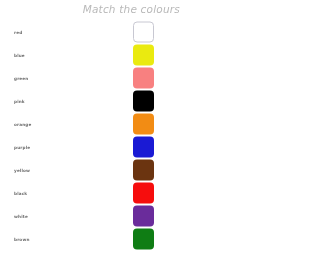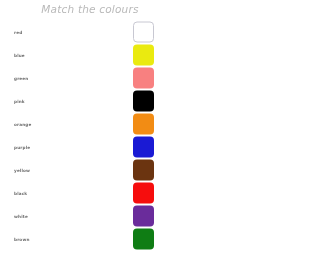--- a/index.html
+++ b/index.html
@@ -19,21 +19,21 @@
     width: 180px;
     height: 256px;
     background: #ffffff;
     box-sizing: border-box;
   }
   .title {
     position: absolute;
     left: 0;
     top: 3px;
     width: 180px;
-    text-align: center;
+    text-align: right;
     font-family: "DejaVu Sans", sans-serif;
     font-size: 10.5px;
     font-style: italic;
     font-weight: 400;
     letter-spacing: 0.2px;
     color: #b9b9b9;
     white-space: nowrap;
   }
   .rows {
     position: absolute;

